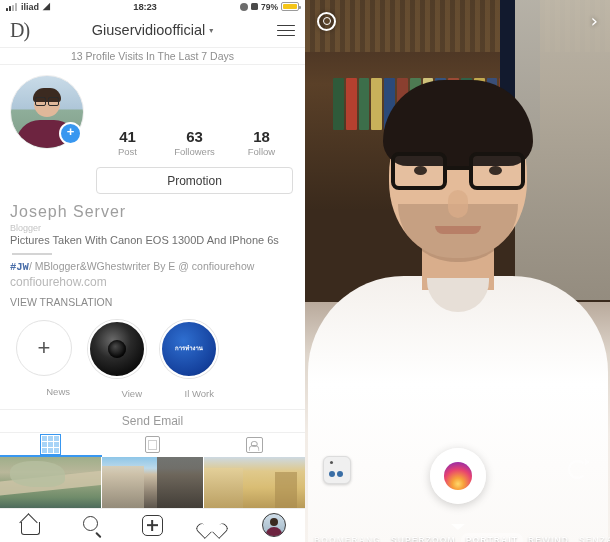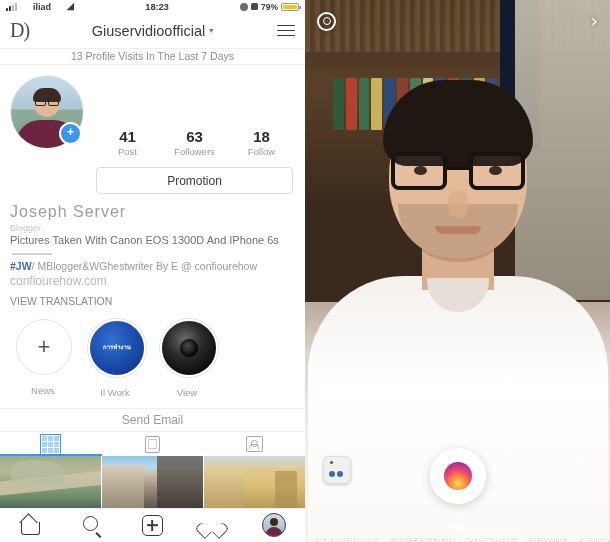--- a/index.html
+++ b/index.html
@@ -11,21 +11,21 @@
   .screens{display:flex;width:610px;height:542px;}
   .screen-left{width:305px;height:542px;background:#fff;position:relative;display:flex;flex-direction:column;}
   .screen-right{width:305px;height:542px;position:relative;overflow:hidden;}
 
   
   .statusbar{
     height:17px;display:flex;align-items:center;justify-content:space-between;
     padding:0 6px;font-size:9px;color:#3a3a3a;font-weight:bold;
     background:#fff;
   }
-  .sb-left{display:flex;align-items:center;gap:16px;}
+  .sb-left{display:flex;align-items:center;gap:4px;}
   .sb-center{font-size:9.5px;letter-spacing:-0.2px;}
   .sb-right{display:flex;align-items:center;gap:3px;font-size:8.5px;}
   .bars{display:flex;align-items:flex-end;gap:1px;height:8px;}
   .bars i{display:block;width:2px;background:#3a3a3a;border-radius:0.5px;}
   .bars i:nth-child(1){height:3px;}
   .bars i:nth-child(2){height:4.5px;}
   .bars i:nth-child(3){height:6px;background:#b9b9b9;}
   .bars i:nth-child(4){height:7.5px;background:#b9b9b9;}
   .wifi{font-size:9px;line-height:1;}
   .batt{
@@ -91,21 +91,21 @@
     display:flex;align-items:center;justify-content:center;font-size:12px;color:#3c3c3c;
   }
 
   
   .bio{padding:9px 10px 0 10px;}
   .bio .name{font-size:16px;color:#9e9e9e;letter-spacing:1px;}
   .bio .cat{font-size:9px;color:#c4c4c4;margin-top:2px;filter:blur(0.6px);}
   .bio .desc{font-size:11px;color:#6f6f6f;margin-top:1px;}
   .bio .rule{width:40px;height:1.5px;background:#d4d4d4;margin:7px 0 5px 2px;}
   .bio .tagline{font-size:10.5px;color:#9a9a9a;}
-  .bio .tagline b{color:#4a6ea9;}
+  .bio .tagline b{color:#4a6ea9;font-family:Liberation Mono, monospace;}
   .bio .url{font-size:12px;color:#b8b8b8;margin-top:2px;filter:blur(0.5px);}
   .bio .translate{font-size:10.5px;color:#8a8a8a;margin-top:7px;}
 
   
   .highlights{display:flex;gap:18px;padding:12px 0 0 16px;}
   .hl{width:54px;text-align:center;}
   .hl .ring{
     width:54px;height:54px;border-radius:50%;border:1px solid #e3e3e3;background:#fff;
     display:flex;align-items:center;justify-content:center;overflow:hidden;position:relative;
   }
@@ -117,21 +117,21 @@
   .hl .ring.blue span{color:#fff;font-size:6px;line-height:7px;font-weight:bold;text-align:center;padding:0 2px;}
   .hl .ring.lens{
     background:radial-gradient(circle at 42% 34%,#6a6a6a 0%,#2a2a2a 38%,#101010 70%,#000 100%);
     border:2px solid #fff;box-shadow:0 0 0 1px #e3e3e3;
   }
   .hl .ring.lens::after{
     content:"";position:absolute;left:50%;top:50%;transform:translate(-50%,-50%);
     width:18px;height:18px;border-radius:50%;background:radial-gradient(circle at 40% 36%,#4a4a4a,#060606 75%);
     box-shadow:inset 0 0 4px #000;
   }
-  .hl .cap{font-size:9.5px;color:#9c9c9c;margin-top:10px;}
+  .hl .cap{font-size:9.5px;color:#9c9c9c;margin-top:10px;text-align:right;}
 
   .sendmail{
     margin-top:10px;border-top:1px solid #efefef;height:28px;
     display:flex;align-items:center;justify-content:center;font-size:12px;color:#9a9a9a;
   }
 
   
   .tabs{display:flex;border-top:1px solid #efefef;height:30px;}
   .tab{flex:1;display:flex;align-items:center;justify-content:center;position:relative;}
   .tab.active::after{content:"";position:absolute;left:0;right:0;bottom:0;height:1.5px;background:#3897f0;}
@@ -373,28 +373,28 @@
       <div class="url">confiourehow.com</div>
       <div class="translate">VIEW TRANSLATION</div>
     </div>
 
     <div class="highlights">
       <div class="hl">
         <div class="ring plus">+</div>
         <div class="cap">News</div>
       </div>
       <div class="hl">
+        <div class="ring lens"></div>
+        <div class="cap">View</div>
+      </div>
+      <div class="hl">
         <div class="ring blue">
           <span>การทำงาน</span>
         </div>
         <div class="cap">Il Work</div>
-      </div>
-      <div class="hl">
-        <div class="ring lens"></div>
-        <div class="cap">View</div>
       </div>
     </div>
 
     <div class="sendmail">Send Email</div>
 
     <div class="tabs">
       <div class="tab active">
         <div class="ico-grid">
             <i></i>
             <i></i>

